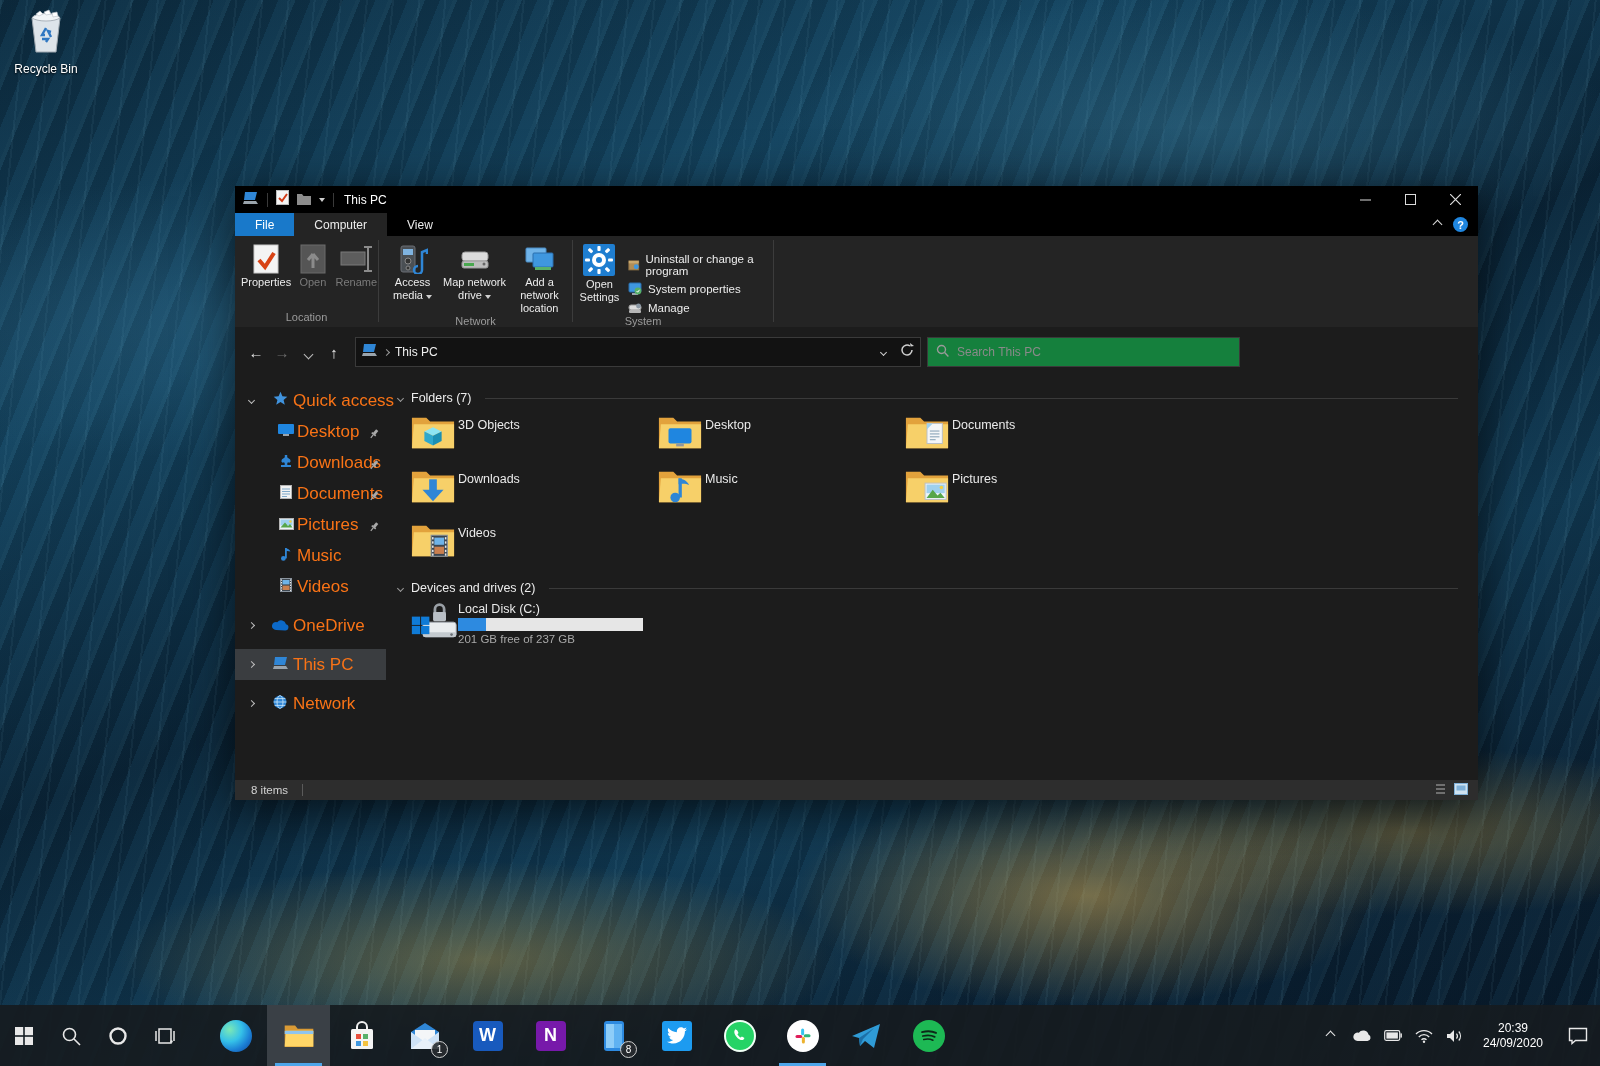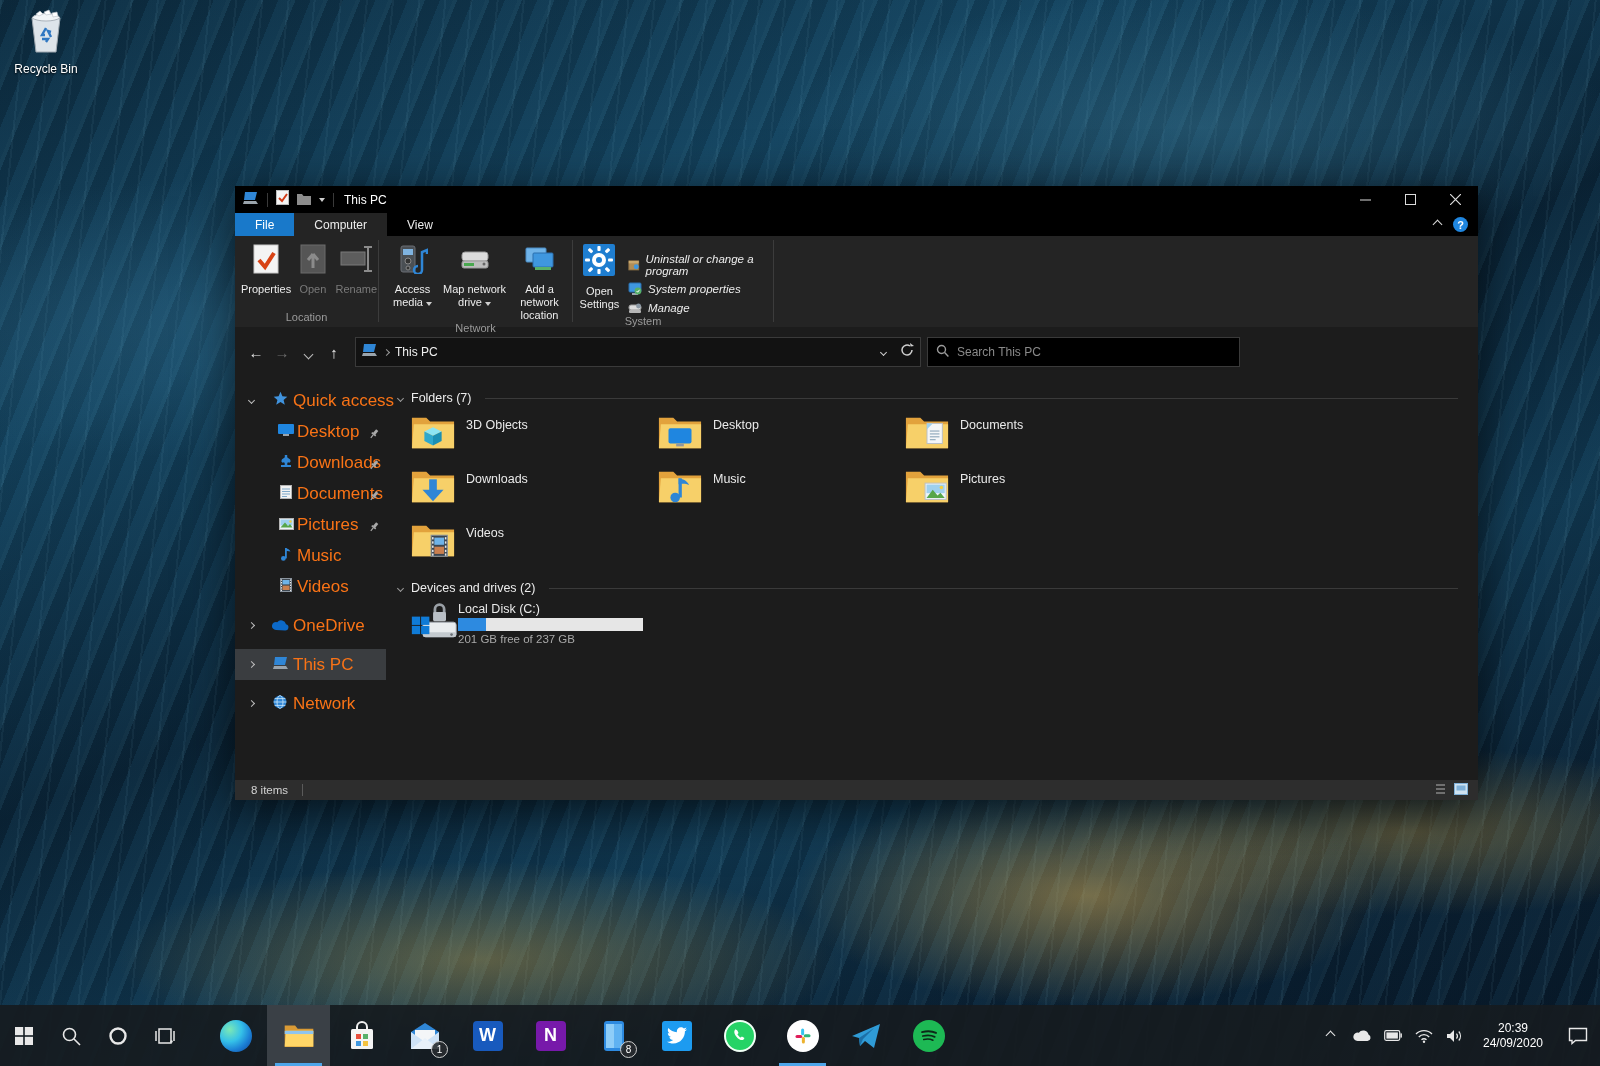--- a/index.html
+++ b/index.html
@@ -33,55 +33,55 @@
   .tab { font-size:12px; display:flex; align-items:center; justify-content:center; padding:0 20px; color:#ececec; }
   .tab.file { background:#1979ca; color:#fff; min-width:50px; }
   .tab.active { background:#242424; }
   .tabsrow-right { margin-left:auto; display:flex; align-items:center; gap:12px; padding-right:10px; }
   .help-circle { width:15px; height:15px; border-radius:50%; background:#1f86e0; color:#fff; font-size:11px; font-weight:bold; display:flex; align-items:center; justify-content:center; }
 
   .ribbon { position:absolute; left:0; top:50px; width:100%; height:91px; background:#242424; display:flex; }
   .rb-group { position:relative; height:100%; display:flex; flex-direction:column; }
   .rb-buttons { display:flex; align-items:flex-start; padding-top:5px; flex:1; }
   .rb-grouplbl { font-size:11px; color:#9b9b9b; text-align:center; padding-bottom:4px; }
-  .rb-big { width:62px; display:flex; flex-direction:column; align-items:center; padding-top:3px; gap:9px; }
+  .rb-big { width:62px; display:flex; flex-direction:column; align-items:center; padding-top:3px; gap:2px; }
   .rb-big .rlbl { font-size:11px; line-height:13px; text-align:center; color:#ececec; }
   .rb-big.disabled .rlbl { color:#7a7a7a; }
   .rb-sep { width:1px; height:82px; margin-top:4px; background:#3c3c3c; }
-  .rb-small-col { display:flex; flex-direction:column; gap:5px; padding-top:12px; padding-left:6px;font-style:italic; }
+  .rb-small-col { display:flex; flex-direction:column; gap:5px; padding-top:12px; padding-left:6px; }
   .rb-small { display:flex; align-items:center; gap:6px; font-size:11.5px; color:#ececec; }
   .caret-dn { display:inline-block; width:0; height:0; border-left:3.5px solid transparent; border-right:3.5px solid transparent; border-top:4px solid #cfcfcf; }
 
   .navrow { position:absolute; left:0; top:141px; width:100%; height:50px; display:flex; align-items:center; }
   .nav-ico { width:26px; text-align:center; font-size:15px; color:#e8e8e8; }
   .nav-ico.dim { color:#6d6d6d; }
   .addrbar { margin-left:8px; width:566px; height:30px; background:#121212; border:1px solid #3a3a3a; display:flex; align-items:center; padding:0 6px; gap:6px; }
   .addr-crumb { font-size:12px; color:#f0f0f0; }
   .addr-right { margin-left:auto; display:flex; align-items:center; gap:14px; color:#cfcfcf; }
-  .searchbar { margin-left:6px; width:313px; height:30px; background:#000000; border:1px solid #3a3a3a; display:flex; align-items:center; padding:0 8px; gap:8px; }
+  .searchbar { margin-left:6px; width:313px; height:30px; background:#15803d; border:1px solid #3a3a3a; display:flex; align-items:center; padding:0 8px; gap:8px; }
   .searchbar input { background:transparent; border:none; outline:none; color:#e8e8e8; font-size:12px; width:100%; font-family:"Liberation Sans",sans-serif; }
   .searchbar input::placeholder { color:#8a8a8a; }
 
   .bodyrow { position:absolute; left:0; top:191px; width:100%; height:403px; display:flex; }
   .sidebar { width:151px; height:100%; font-size:17px; color:#f97316; padding-top:8px; }
   .sb-row { position:relative; height:31px; display:flex; align-items:center; }
   .sb-row .chv { position:absolute; left:14px; color:#bdbdbd; }
   .sb-ico { position:absolute; left:36px; width:18px; text-align:center; }
   .sb-ico.child { left:42px; }
   .sb-lbl { position:absolute; left:58px; white-space:nowrap; }
   .sb-lbl.child { left:62px; }
   .sb-pin { position:absolute; right:6px; top:9px; }
   .sb-row.sel { background:#3a3d40; }
   .sb-gap { height:8px; }
 
   .content { flex:1; height:100%; position:relative; }
   .sec-hdr { display:flex; align-items:center; gap:8px; font-size:12.5px; color:#ececec; padding-left:12px; }
   .sec-hdr .rule { flex:1; height:1px; background:#3a3a3a; margin-right:20px; margin-left:6px; }
   .tiles { display:grid; grid-template-columns:repeat(3,247px); margin-left:24px; margin-top:6px; }
-  .tile { height:54px; display:flex; gap:10px; }
+  .tile { height:54px; display:flex; gap:2px; }
   .tile .tname { font-size:12.5px; color:#eaeaea; padding-top:7px; }
   .drive-tile { margin-left:24px; margin-top:6px; display:flex; width:260px; }
   .drive-info { display:flex; flex-direction:column; gap:2px; padding-top:1px; }
   .drive-name { font-size:12.5px; color:#eaeaea; }
   .drive-bar { width:185px; height:13px; background:#e6e6e6; }
   .drive-bar .fill { height:100%; background:#2d8ae0; }
   .drive-free { font-size:11.5px; color:#a9a9a9; }
 
   .statusbar { position:absolute; left:0; bottom:0; width:100%; height:20px; background:#2d2d2d; display:flex; align-items:center; font-size:11.5px; color:#d2d2d2;margin-top:20px; }
   .statusbar .cnt { padding-left:16px; }

